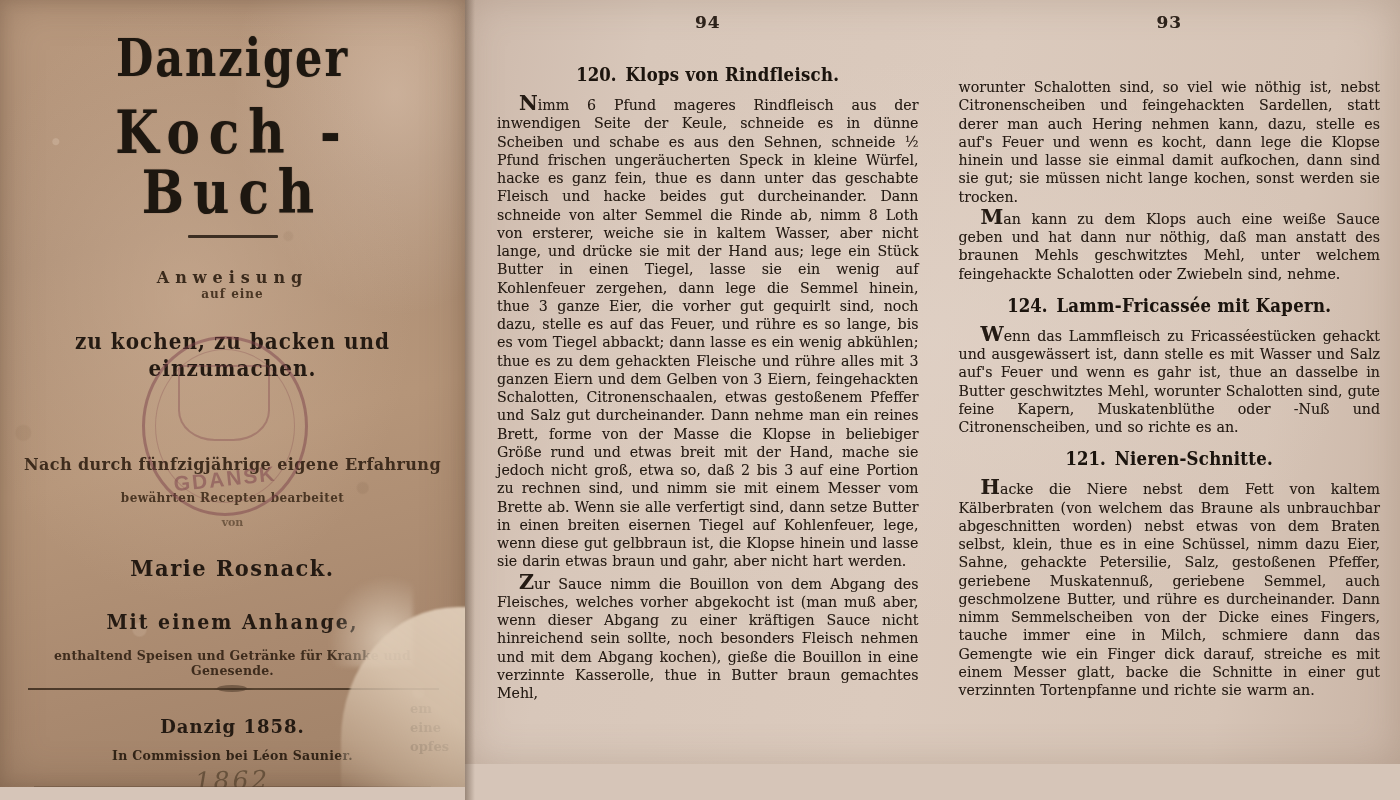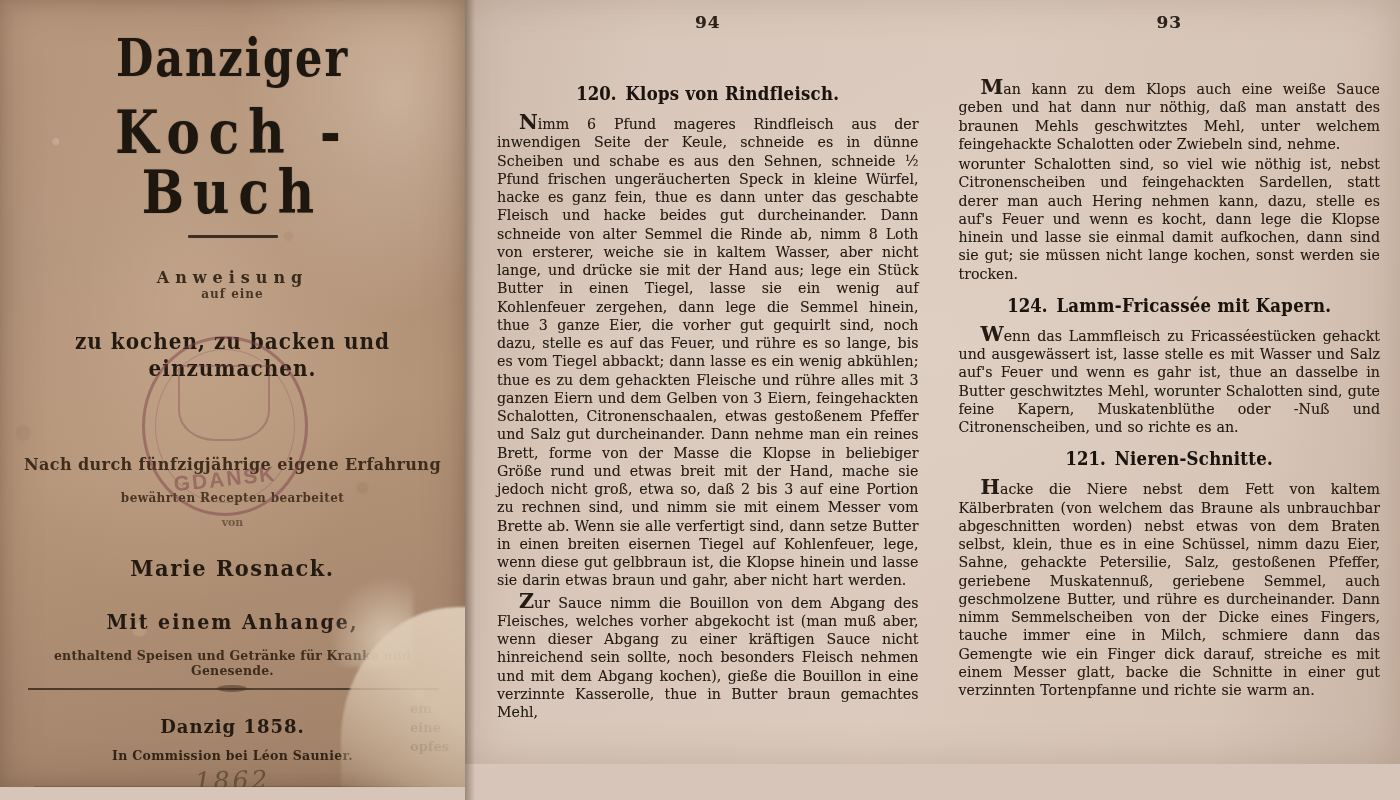--- a/index.html
+++ b/index.html
@@ -232,21 +232,21 @@
     text-align: center;
     font-size: 17px;
     font-weight: bold;
     color: #2b211a;
     margin-top: 12px;
     letter-spacing: 1px;
     font-family: "DejaVu Serif", serif;
   }
 
   .col-body {
-    margin-top: 53px;
+    margin-top: 34px;
     color: #241b14;
   }
   .right-col .col-body { margin-top: 46px; }
 
   .recipe-head {
     text-align: center;
     font-size: 16.5px;
     font-weight: bold;
     color: #1b140e;
     margin: 14px 0 9px;
@@ -357,29 +357,29 @@
 
         <p class="para dropcap">Zur Sauce nimm die Bouillon von dem Abgang des Fleisches, welches vorher abgekocht ist (man muß aber, wenn dieser Abgang zu einer kräftigen Sauce nicht hinreichend sein sollte, noch besonders Fleisch nehmen und mit dem Abgang kochen), gieße die Bouillon in eine verzinnte Kasserolle, thue in Butter braun gemachtes Mehl,</p>
       </div>
     </div>
 
     <div class="page-col right-col">
       <div class="folio">93</div>
 
       <div class="col-body">
 
+        <p class="para cont">worunter Schalotten sind, so viel wie nöthig ist, nebst Citronenscheiben und feingehackten Sardellen, statt derer man auch Hering nehmen kann, dazu, stelle es auf's Feuer und wenn es kocht, dann lege die Klopse hinein und lasse sie einmal damit aufkochen, dann sind sie gut; sie müssen nicht lange kochen, sonst werden sie trocken.</p>
+
         <p class="para dropcap">Man kann zu dem Klops auch eine weiße Sauce geben und hat dann nur nöthig, daß man anstatt des braunen Mehls geschwitztes Mehl, unter welchem feingehackte Schalotten oder Zwiebeln sind, nehme.</p>
-
-        <p class="para cont">worunter Schalotten sind, so viel wie nöthig ist, nebst Citronenscheiben und feingehackten Sardellen, statt derer man auch Hering nehmen kann, dazu, stelle es auf's Feuer und wenn es kocht, dann lege die Klopse hinein und lasse sie einmal damit aufkochen, dann sind sie gut; sie müssen nicht lange kochen, sonst werden sie trocken.</p>
 
         <div class="recipe-head">
           <span class="num">124.</span><span>Lamm-Fricassée mit Kapern.</span>
         </div>
 
-        <p class="para dropcap">Wenn das Lammfleisch zu Fricasséestücken gehackt und ausgewässert ist, lasse stelle es mit Wasser und Salz auf's Feuer und wenn es gahr ist, thue an dasselbe in Butter geschwitztes Mehl, worunter Schalotten sind, gute feine Kapern, Muskatenblüthe oder -Nuß und Citronenscheiben, und so richte es an.</p>
+        <p class="para dropcap">Wenn das Lammfleisch zu Fricasséestücken gehackt und ausgewässert ist, dann stelle es mit Wasser und Salz auf's Feuer und wenn es gahr ist, thue an dasselbe in Butter geschwitztes Mehl, worunter Schalotten sind, gute feine Kapern, Muskatenblüthe oder -Nuß und Citronenscheiben, und so richte es an.</p>
 
         <div class="recipe-head">
           <span class="num">121.</span><span>Nieren-Schnitte.</span>
         </div>
 
         <p class="para dropcap">Hacke die Niere nebst dem Fett von kaltem Kälberbraten (von welchem das Braune als unbrauchbar abgeschnitten worden) nebst etwas von dem Braten selbst, klein, thue es in eine Schüssel, nimm dazu Eier, Sahne, gehackte Petersilie, Salz, gestoßenen Pfeffer, geriebene Muskatennuß, geriebene Semmel, auch geschmolzene Butter, und rühre es durcheinander. Dann nimm Semmelscheiben von der Dicke eines Fingers, tauche immer eine in Milch, schmiere dann das Gemengte wie ein Finger dick darauf, streiche es mit einem Messer glatt, backe die Schnitte in einer gut verzinnten Tortenpfanne und richte sie warm an.</p>
       </div>
     </div>
   </div>
 </div>

